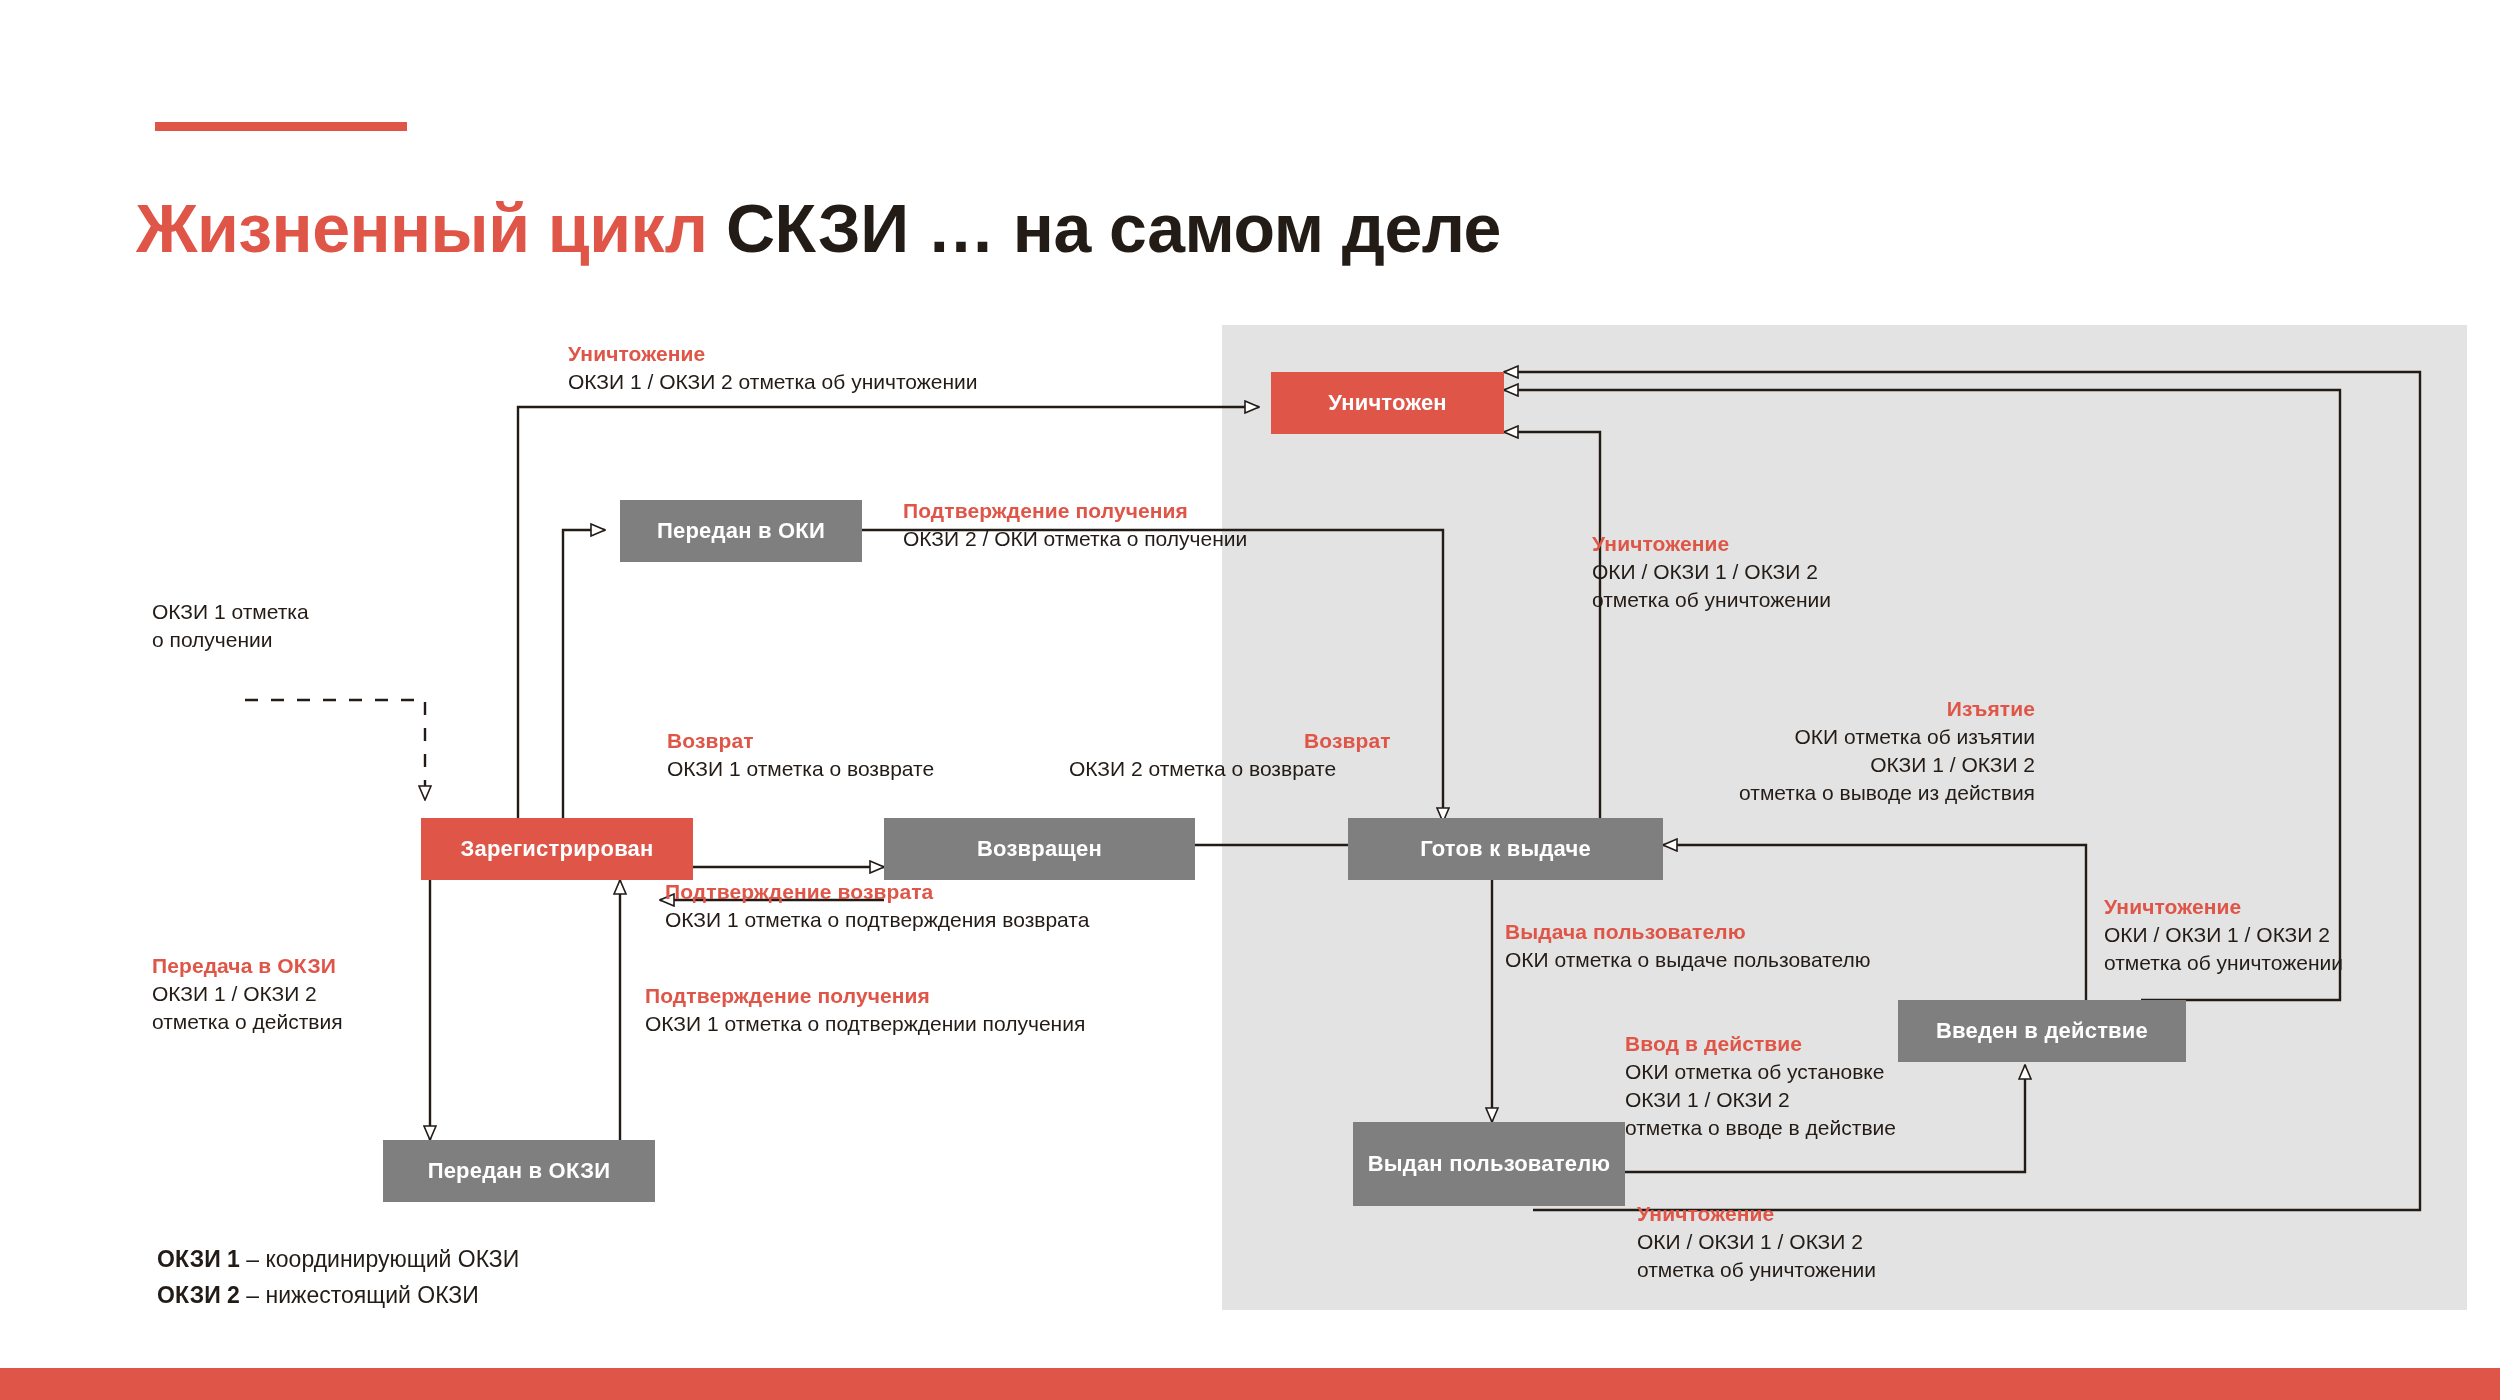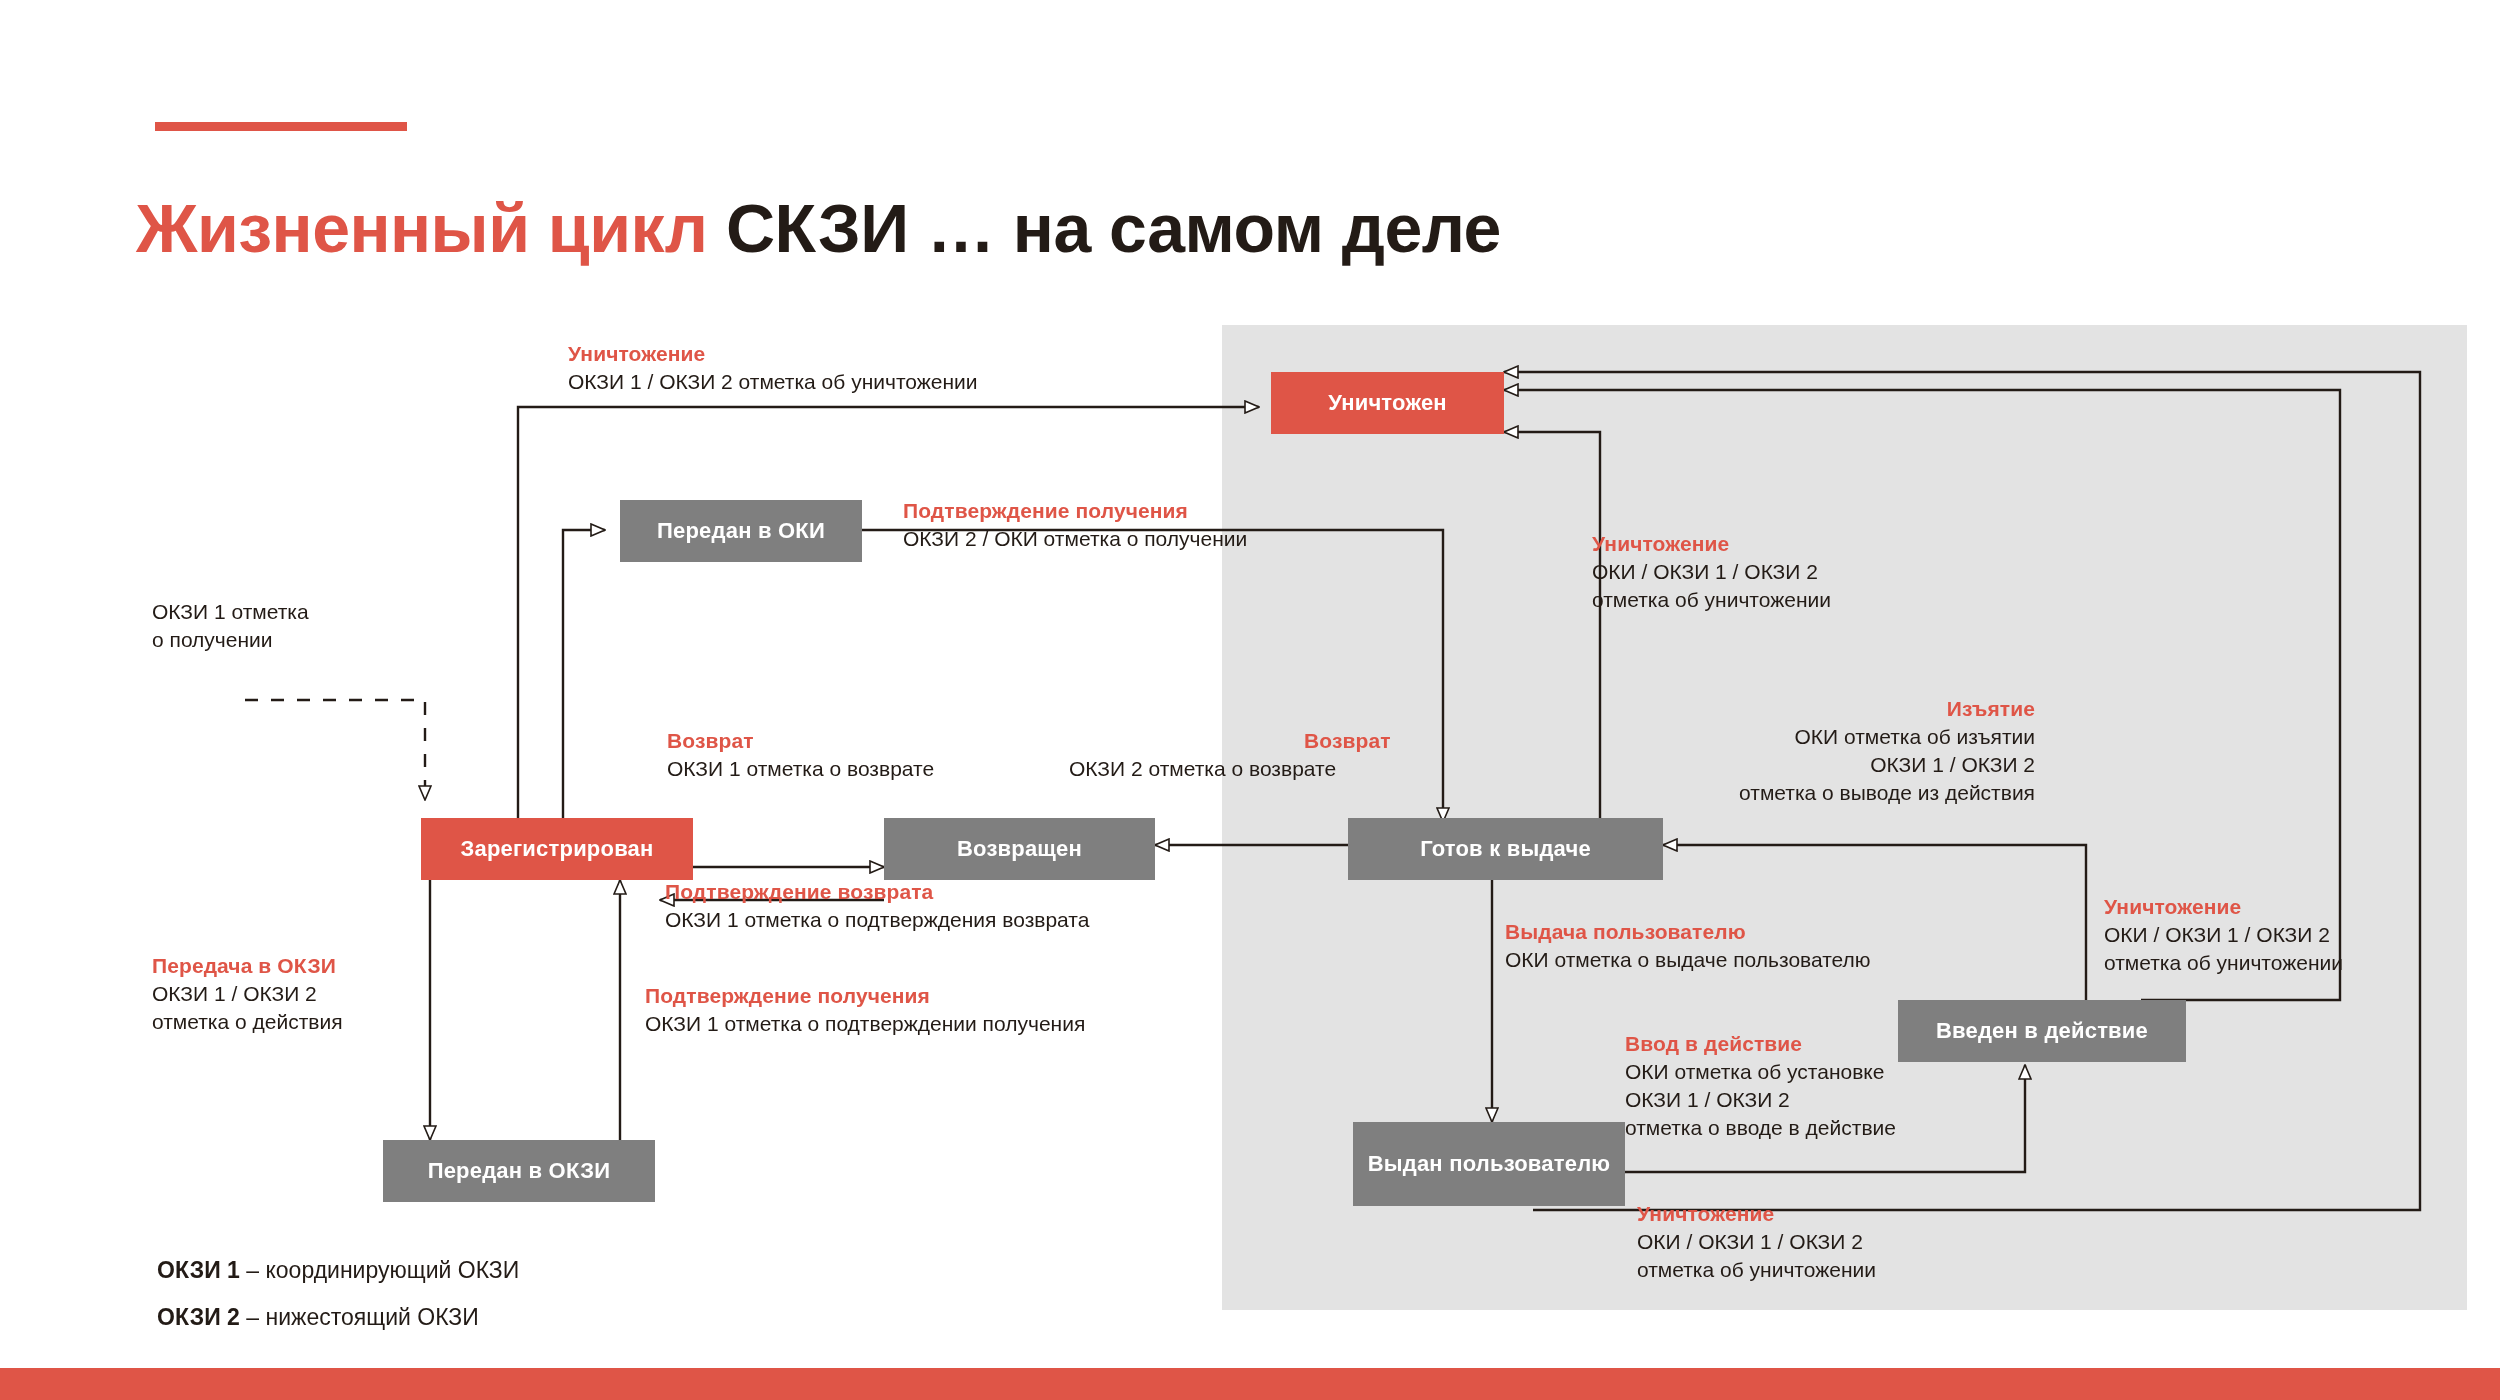--- a/index.html
+++ b/index.html
@@ -108,21 +108,21 @@
 
   
   #legend {
     position: absolute;
     left: 157px;
     top: 1242px;
     font-size: 23px;
     color: #231b16;
     line-height: 1.55;
   }
-  #legend .lrow { white-space: nowrap; margin-top: 11px; }
+  #legend .lrow { white-space: nowrap; }
   #legend b { font-weight: bold; }
 </style>
 </head>
 <body>
 
 <div id="page">
 
   <div id="shaded-panel"></div>
 
   <div id="title-rule"></div>
@@ -175,21 +175,21 @@
   </div>
 
   <div class="node grey" style="left:383px; top:1140px; width:272px; height:62px;">
     <span>Передан в ОКЗИ</span>
   </div>
 
   <div class="node grey" style="left:620px; top:500px; width:242px; height:62px;">
     <span>Передан в ОКИ</span>
   </div>
 
-  <div class="node grey" style="left:884px; top:818px; width:271px; height:62px;text-align:center;">
+  <div class="node grey" style="left:884px; top:818px; width:311px; height:62px;text-align:center;">
     <span>Возвращен</span>
   </div>
 
   <div class="node grey" style="left:1348px; top:818px; width:315px; height:62px;">
     <span>Готов к выдаче</span>
   </div>
 
   <div class="node grey" style="left:1353px; top:1122px; width:272px; height:84px;">
     <span>Выдан пользователю</span>
   </div>

